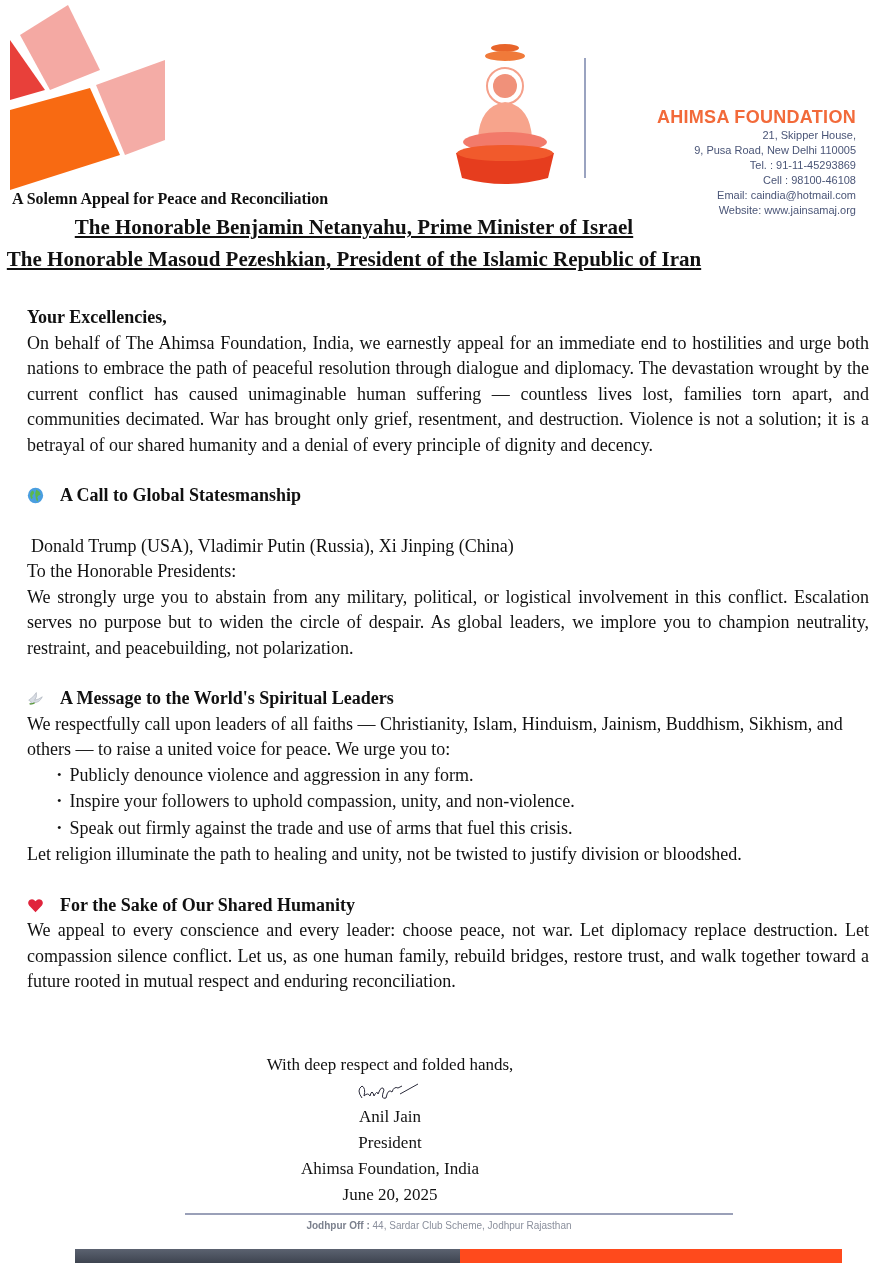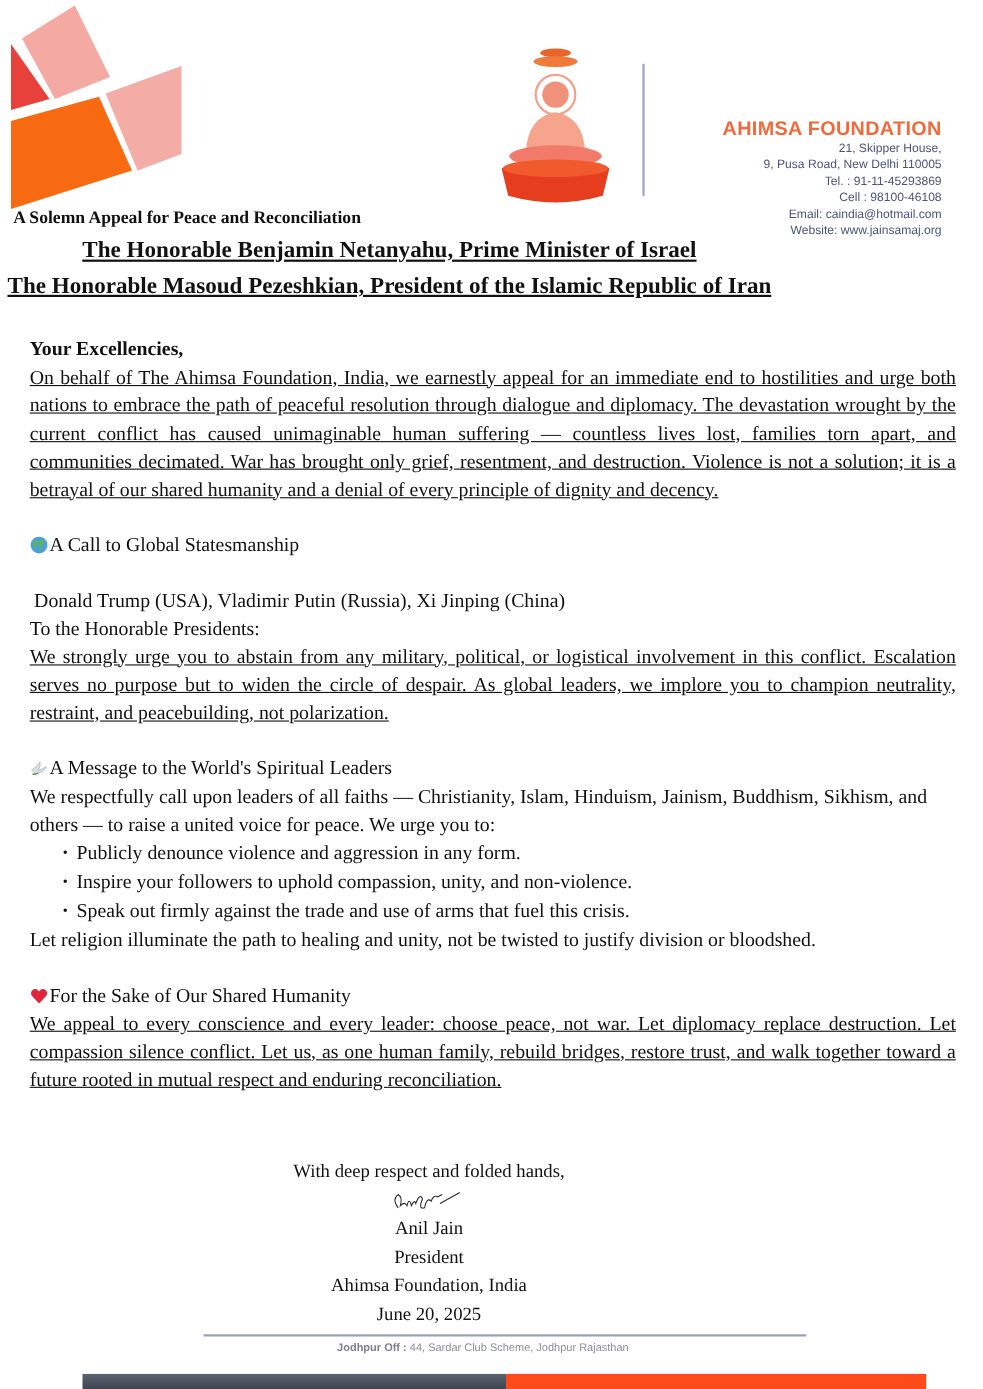--- a/index.html
+++ b/index.html
@@ -10,22 +10,22 @@
   .vrule { position:absolute; left:584px; top:58px; width:2px; height:120px; background:#9aa3c0; }
   .org { position:absolute; right:38px; top:60px; width:270px; text-align:right;
          font-family:"Liberation Sans", "DejaVu Sans", sans-serif;margin-top:46px; }
   .org-name { color:#f26a3a; font-weight:bold; font-size:18px; letter-spacing:0.3px; line-height:22px; }
   .org-line { color:#4a5577; font-size:11px; line-height:15px; }
   .kicker { position:absolute; left:12px; top:190px; font-weight:bold; font-size:16px; }
   .addressee { position:absolute; left:0; width:708px; text-align:center; font-weight:bold; font-size:21px;text-decoration:underline; }
   .a1 { top:215px; } .a2 { top:247px; }
   .body-wrap { position:absolute; left:27px; top:305px; width:842px; font-size:18px; line-height:25.5px; }
   .salutation { font-weight:bold; }
-  .justify { text-align:justify;text-decoration:underline; }
-  .sec-head { font-weight:normal; display:flex; align-items:center; gap:1px; }
+  .justify { text-align:justify; }
+  .sec-head { font-weight:bold; display:flex; align-items:center; gap:16px; }
   .sec-icon { display:inline-block; width:17px; height:17px; }
   .gap { height:25px; }
   ul.points { margin:0; padding-left:30px; list-style:none; }
   ul.points li::before { content:"\2022"; margin-right:8px; font-size:13px; position:relative; top:-2px; }
   .closing { position:absolute; left:0; width:780px; top:1052px; text-align:center; font-size:17px; line-height:26px; }
   .signature { height:26px; display:flex; justify-content:center; }
   .footer-rule { position:absolute; left:185px; top:1213px; width:548px; height:2px; background:#9aa0b8; }
   .footer-addr { position:absolute; left:0; width:878px; top:1220px; text-align:center;
                  font-family:"Liberation Sans", "DejaVu Sans", sans-serif; font-size:10px; color:#8a8f9c; }
   .footer-addr b { color:#7b808d; }

